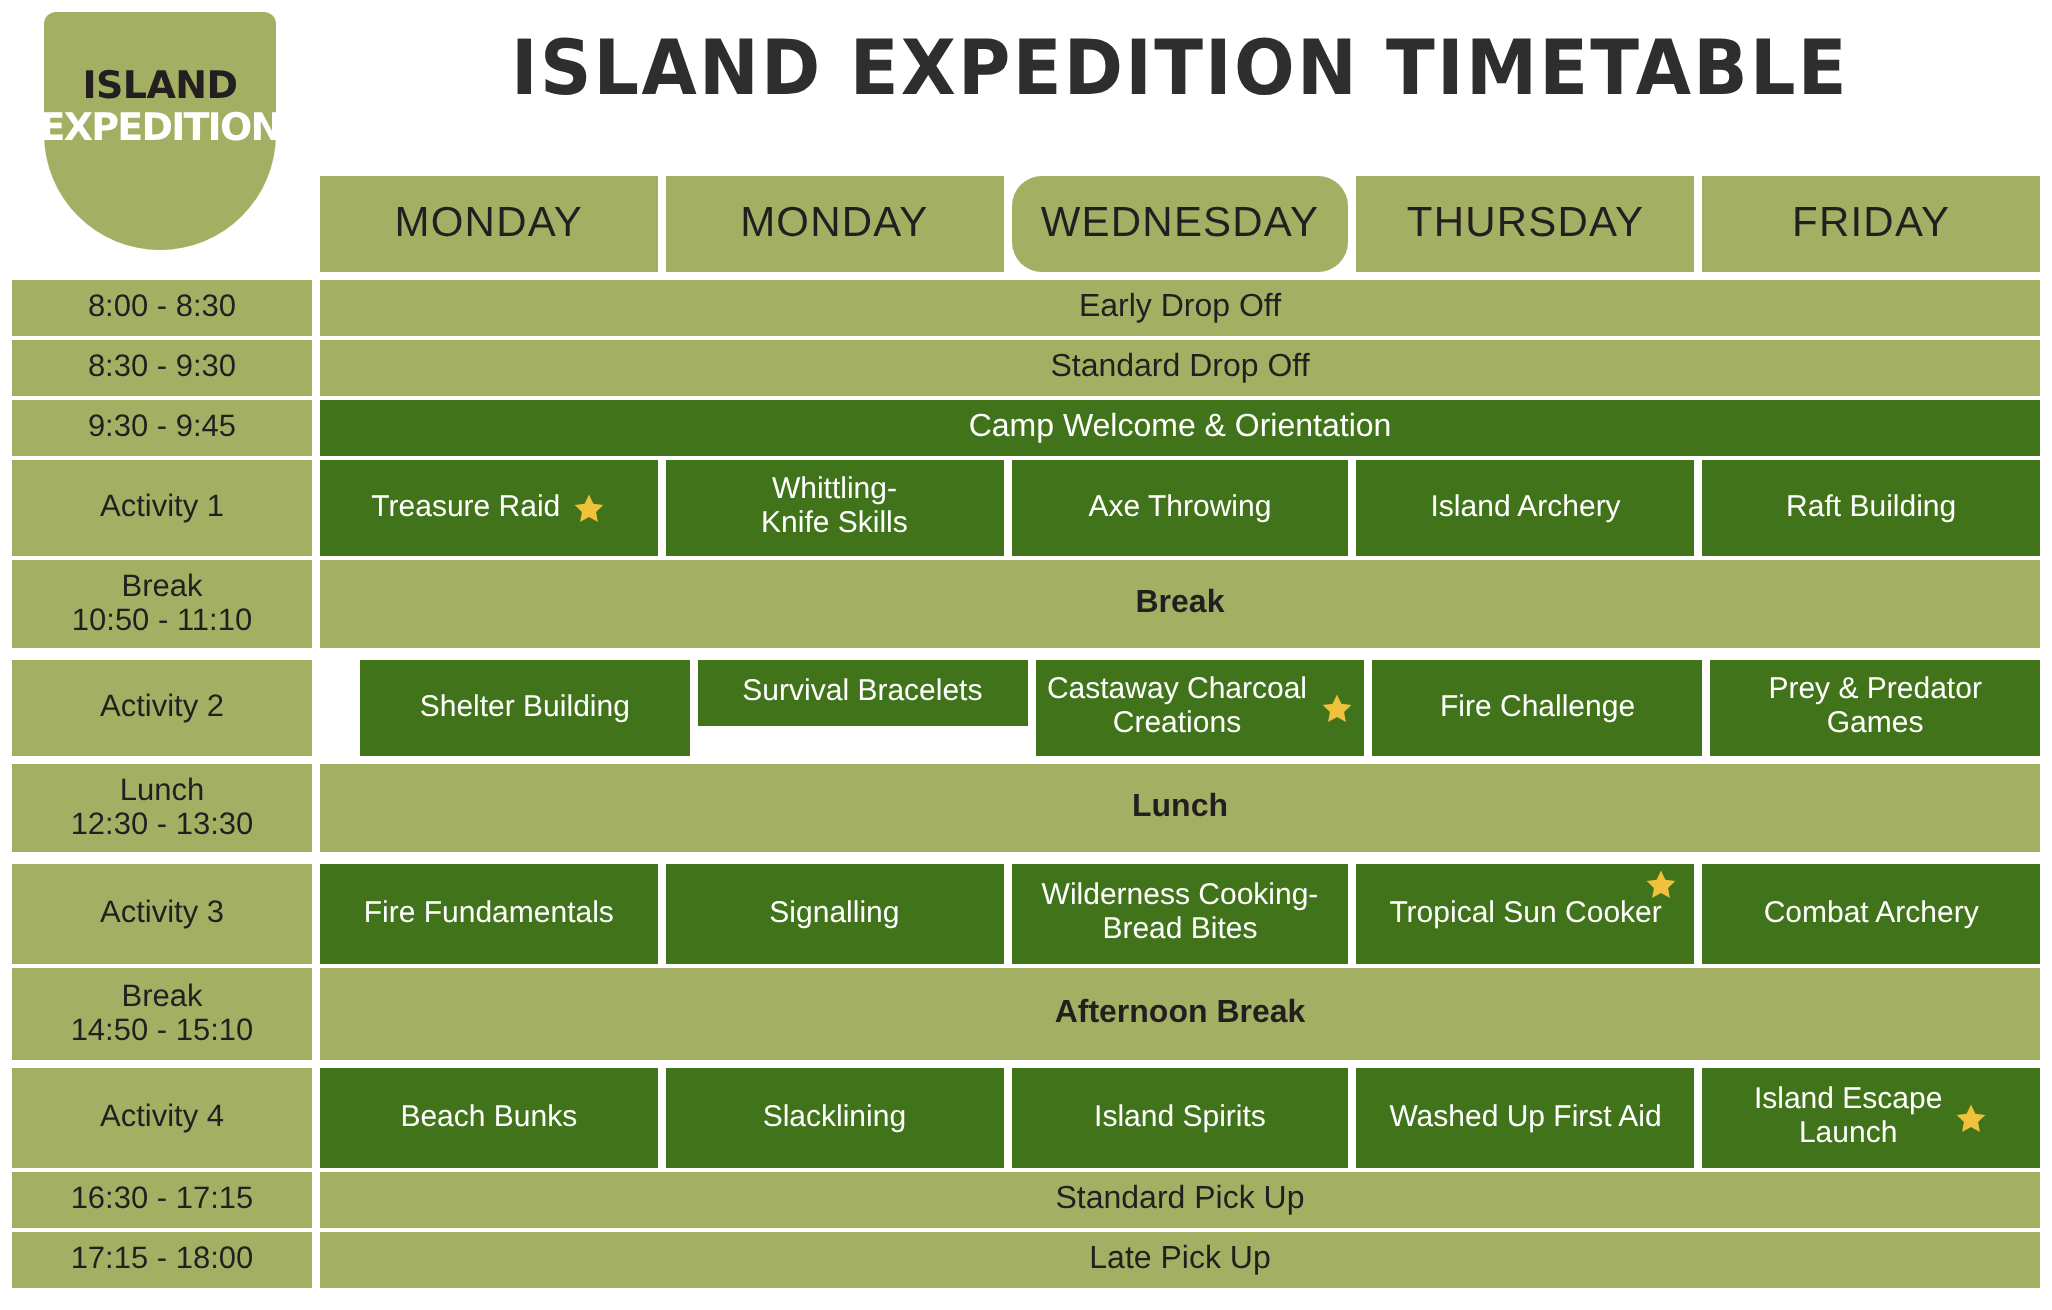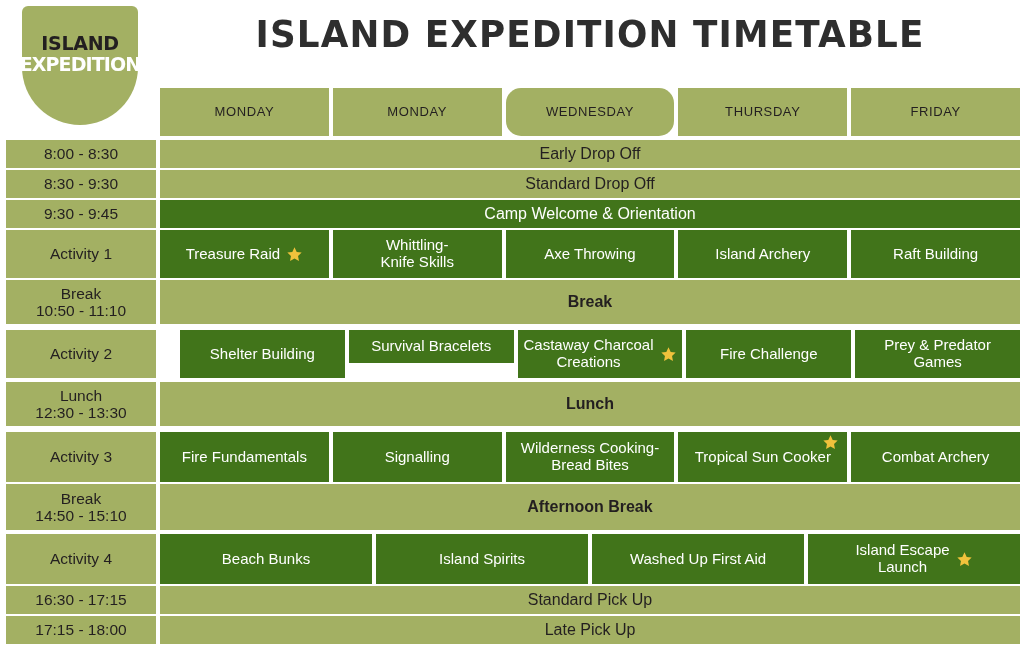--- a/index.html
+++ b/index.html
@@ -114,21 +114,21 @@
     flex: 0 0 150px;
     background: #a3b063;
     color: #231f20;
     font-size: 15.5px;
   }
 
   .day-head-cell {
     flex: 1 1 0;
     background: #a3b063;
     color: #231f20;
-    font-size: 13px;
+    font-size: 21px;
     letter-spacing: 0.6px;
   }
 
   .spacer-cell {
     flex: 0 0 150px;
     background: transparent;
   }
 
   .act-cell {
     flex: 1 1 0;
@@ -363,20 +363,25 @@
       </div>
       <div class="row" style="top: 534px; height: 50px;">
         <div class="cell time-cell twoline" style="height: 50px;">Activity 4</div>
         <div class="cell act-cell" style="height: 50px;">
           <span class="cell-inner">
             <span class="label">Beach Bunks</span>
           </span>
         </div>
         <div class="cell act-cell" style="height: 50px;">
           <span class="cell-inner">
+            <span class="label">Slacklining</span>
+          </span>
+        </div>
+        <div class="cell act-cell" style="height: 50px;">
+          <span class="cell-inner">
             <span class="label">Island Spirits</span>
           </span>
         </div>
         <div class="cell act-cell" style="height: 50px;">
           <span class="cell-inner">
             <span class="label">Washed Up First Aid</span>
           </span>
         </div>
         <div class="cell act-cell" style="height: 50px;">
           <span class="cell-inner">

